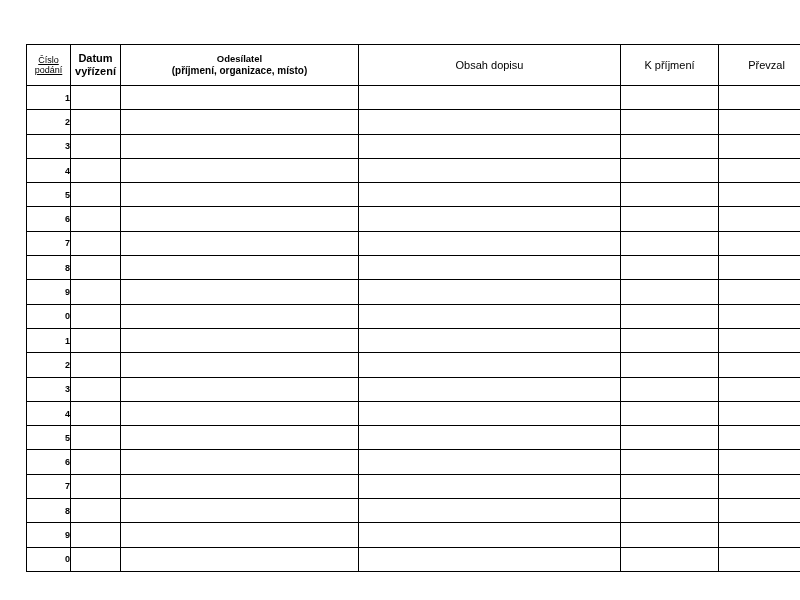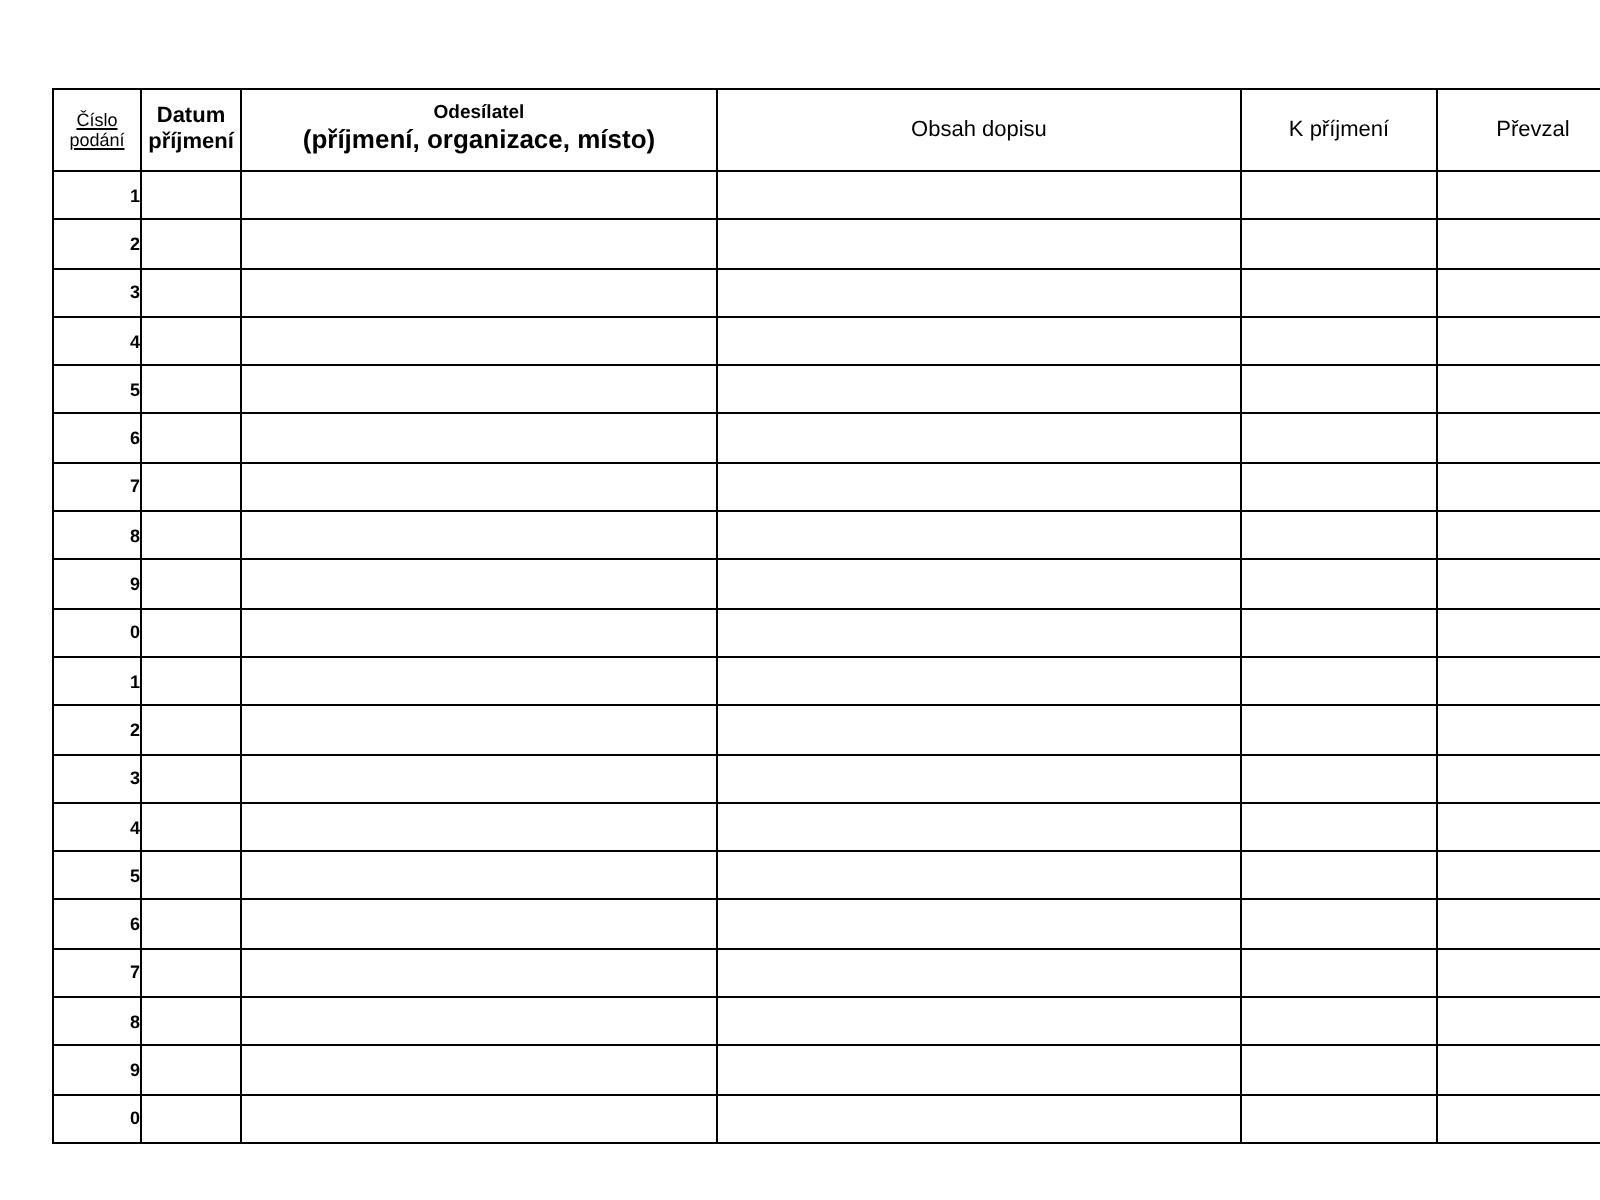--- a/index.html
+++ b/index.html
@@ -58,21 +58,21 @@
     font-weight: bold;
     font-size: 11px;
   }
   th.h-odesilatel {
     font-weight: bold;
     font-size: 9.5px;
   }
   th.h-odesilatel .sub {
     display: block;
     font-weight: bold;
-    font-size: 13px;
+    font-size: 10px;
   }
   th.h-obsah,
   th.h-kvyrizeni,
   th.h-prevzal {
     font-weight: normal;
     font-size: 11px;
   }
   tbody td {
     height: 23.3px;
   }
@@ -106,21 +106,21 @@
         <col class="col-taken">
       </colgroup>
       <thead>
         <tr>
           <th class="h-cislo">
             <span>Číslo</span><br>
             <span>podání</span>
           </th>
           <th class="h-datum">
             <span>Datum</span><br>
-            <span>příjmení</span>
+            <span>vyřízení</span>
           </th>
           <th class="h-odesilatel">
             <span>Odesílatel</span>
             <span class="sub">(příjmení, organizace, místo)</span>
           </th>
           <th class="h-obsah">
             <span>Obsah dopisu</span>
           </th>
           <th class="h-kvyrizeni">
             <span>K příjmení</span>

